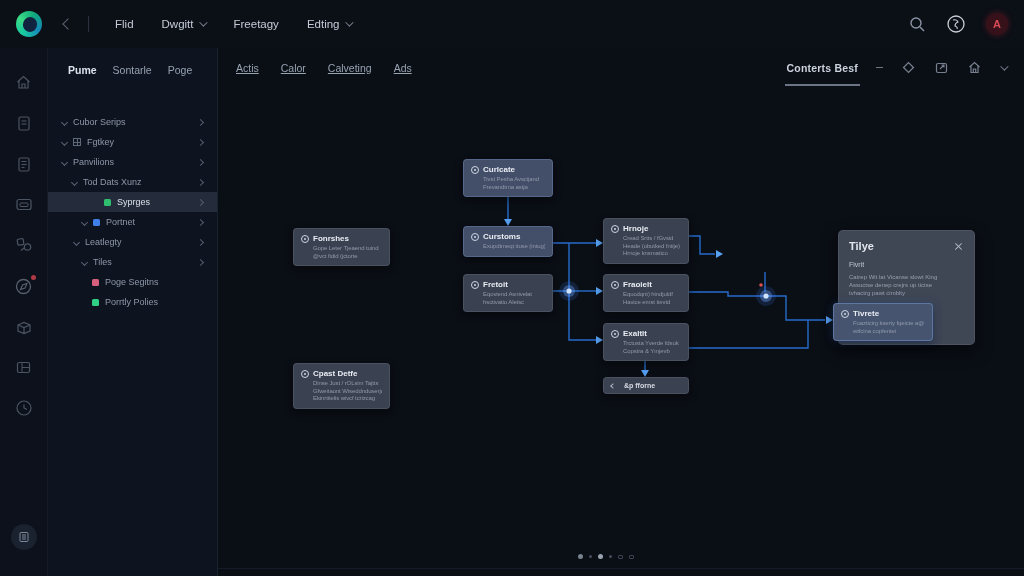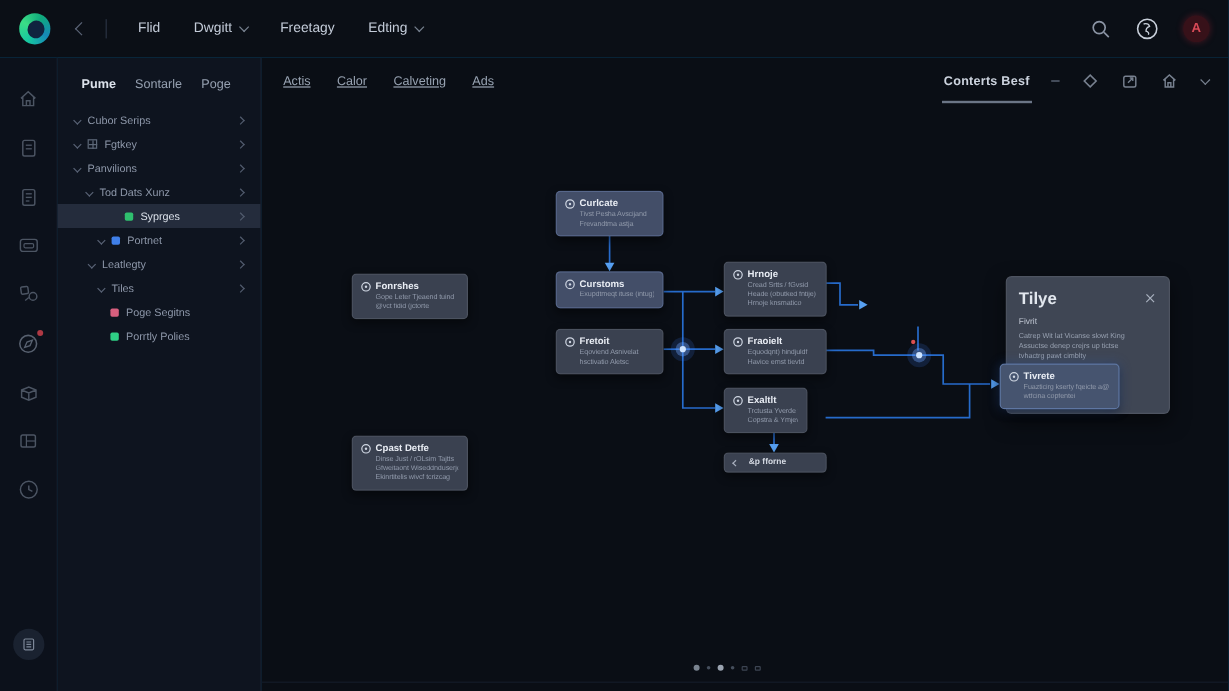--- a/index.html
+++ b/index.html
@@ -34,21 +34,21 @@
   .rail .ric { position:relative; opacity:.8; }
   .badge { position:absolute; top:-2px; right:-3px; width:5px; height:5px; border-radius:50%; background:#d8434f; }
   .rail-bottom { margin-top:auto; margin-bottom:26px; width:26px; height:26px; border-radius:50%; background:#1a2230;
     display:flex; align-items:center; justify-content:center; }
 
   
   .panel { width:170px; background:#0e141f; border-right:1px solid #1a2230; display:flex; flex-direction:column; }
   .ptabs { display:flex; gap:16px; padding:16px 0 12px 20px; align-items:baseline; }
   .ptab { font-size:10.5px; color:#96a1b1; }
   .ptab.active { color:#dde3ec; font-weight:700; }
-  .tree { margin-top:2px; }
+  .tree { margin-top:24px; }
   .trow { height:20px; display:flex; align-items:center; position:relative; color:#8d97a9; font-size:9px; }
   .trow .caret { width:5px; height:5px; border-right:1.2px solid #5a6477; border-bottom:1.2px solid #5a6477;
     transform:rotate(45deg); margin-right:6px; flex:0 0 auto; }
   .trow .sq { width:7px; height:7px; border-radius:1.5px; margin-right:6px; flex:0 0 auto; }
   .sq.green { background:#2fbf6e; } .sq.blue { background:#3f7fe8; } .sq.pink { background:#d75f7e; } .sq.green2 { background:#2fcf85; }
   .gridic { width:8px; height:8px; border:1px solid #5d6range; border:1px solid #5d6878; margin-right:6px;
     background:linear-gradient(#5d6878,#5d6878) center/8px 1px no-repeat, linear-gradient(#5d6878,#5d6878) center/1px 8px no-repeat; }
   .trow .rarrow { position:absolute; right:14px; width:5px; height:5px; border-right:1.2px solid #525c6e;
     border-top:1.2px solid #525c6e; transform:rotate(45deg); }
   .trow.sel { background:#242c3c; color:#dbe1ea; }
@@ -80,21 +80,21 @@
   .node.small { padding:4px 7px; }
   .node.small .nt { font-weight:600; color:#d6dbe4; }
   .lchev { width:4px; height:4px; border-left:1.2px solid #aab1bf; border-bottom:1.2px solid #aab1bf;
     transform:rotate(45deg); margin-right:5px; }
 
   
   .inspector { position:absolute; left:620px; top:142px; width:137px; height:115px; background:#3f4654;
     border:1px solid rgba(255,255,255,.08); border-radius:5px; padding:9px 10px; z-index:1;
     box-shadow:0 6px 16px rgba(0,0,0,.5); }
   .insp-head { display:flex; align-items:center; justify-content:space-between; }
-  .insp-title { font-size:14px; color:#e2e7ee; font-weight:700; }
+  .insp-title { font-size:11px; color:#e2e7ee; font-weight:700; }
   .xwrap { width:10px; height:10px; position:relative; }
   .xwrap::before,.xwrap::after { content:""; position:absolute; left:0; top:4.5px; width:9px; height:1.2px; background:#aab2c0; }
   .xwrap::before { transform:rotate(45deg);} .xwrap::after { transform:rotate(-45deg);}
   .insp-body { margin-top:9px; }
   .insp-lead { font-size:7px; color:#c0c7d3; margin-bottom:5px; }
   .insp-line { font-size:6px; line-height:8px; color:#97a0b0; white-space:nowrap; overflow:hidden; }
 
   
   .dots { position:absolute; left:360px; top:466px; display:flex; align-items:center; gap:6px; z-index:3; }
   .dot { border-radius:50%; }
@@ -399,21 +399,21 @@
           <div class="nt">
               <span class="nicon"></span>
               <span>Fraoielt</span>
             </div>
           <div class="nl">
               <div class="ln">Equodqnt) hindjuldf</div>
               <div class="ln">Havice emst tievtd</div>
             </div>
         </div>
 
-        <div class="node" style="left:385px;top:235px;width:70px">
+        <div class="node" style="left:385px;top:235px;width:86px">
           <div class="nt">
               <span class="nicon"></span>
               <span>Exaltlt</span>
             </div>
           <div class="nl">
               <div class="ln">Trctusta Yverde fdsuk</div>
               <div class="ln">Copstra &amp; Ymjevb</div>
             </div>
         </div>
 

